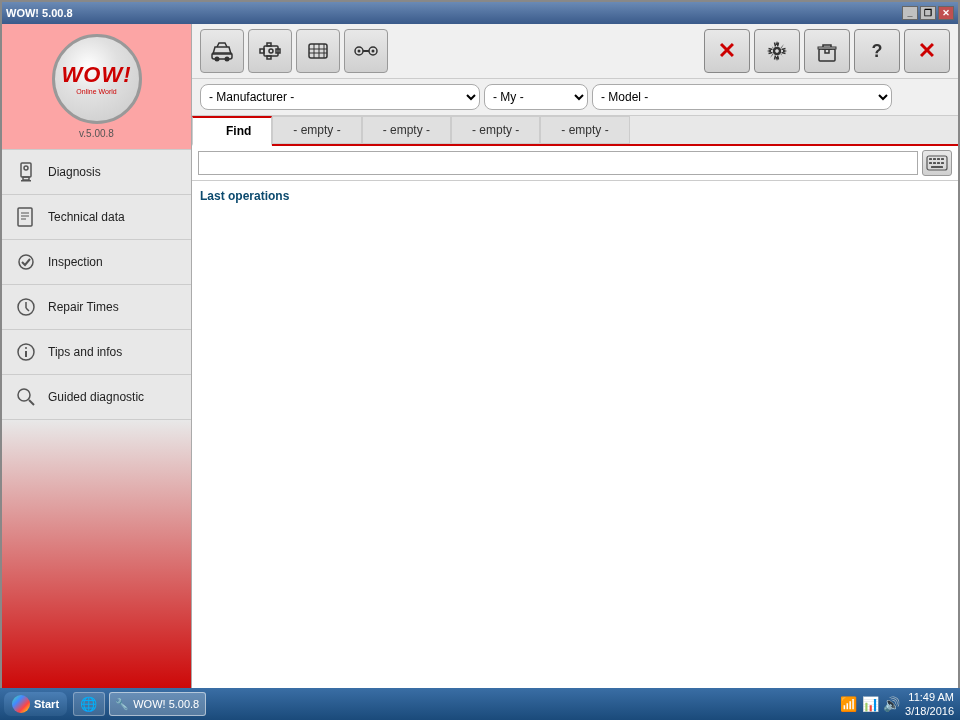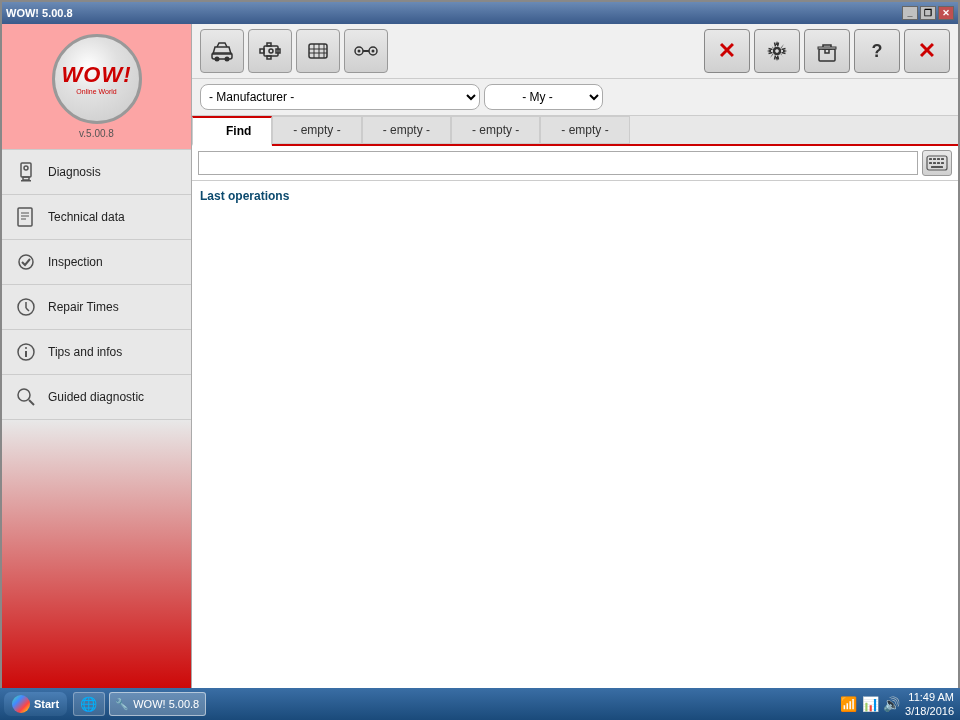--- a/index.html
+++ b/index.html
@@ -209,21 +209,21 @@
     .dropdown-select {
       height: 26px;
       border: 1px solid #aaa;
       background: white;
       border-radius: 8px;
       font-size: 12px;
       padding: 0 4px;
       cursor: pointer;
     }
     #manufacturer-select { width: 280px; }
-    #my-select { width: 119px; text-align: center; }
+    #my-select { width: 104px; }
     #model-select { width: 300px; }
 
     
     #tabs-row {
       display: flex;
       align-items: stretch;
       border-bottom: 2px solid #cc0000;
       background: #e8e8e8;
       flex-shrink: 0;
     }
@@ -543,20 +543,23 @@
         </div>
       </div>
 
       <div id="dropdowns-row">
         <select id="manufacturer-select" class="dropdown-select">
           <option>- Manufacturer -</option>
         </select>
         <select id="my-select" class="dropdown-select">
           <option>- My -</option>
         </select>
+        <select id="model-select" class="dropdown-select">
+          <option>- Model -</option>
+        </select>
       </div>
 
       <div id="tabs-row">
       <div class="tab active">Find</div>
           <div class="tab">- empty -</div>
           <div class="tab">- empty -</div>
           <div class="tab">- empty -</div>
           <div class="tab">- empty -</div>
         </div>
 

